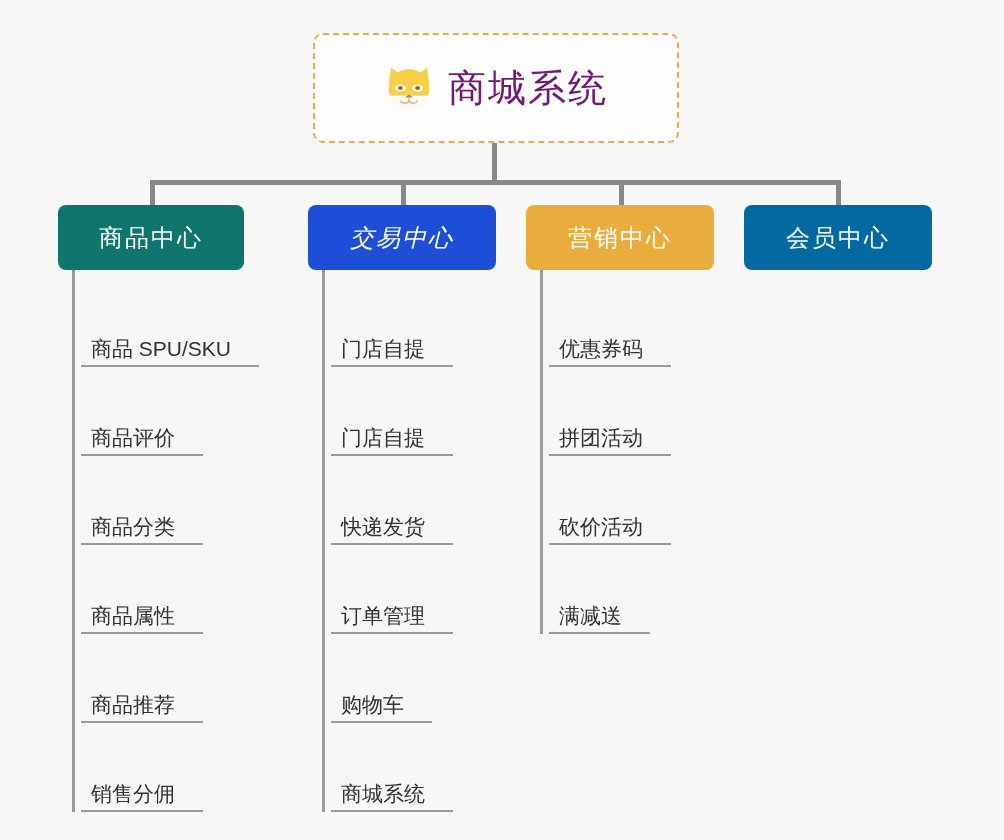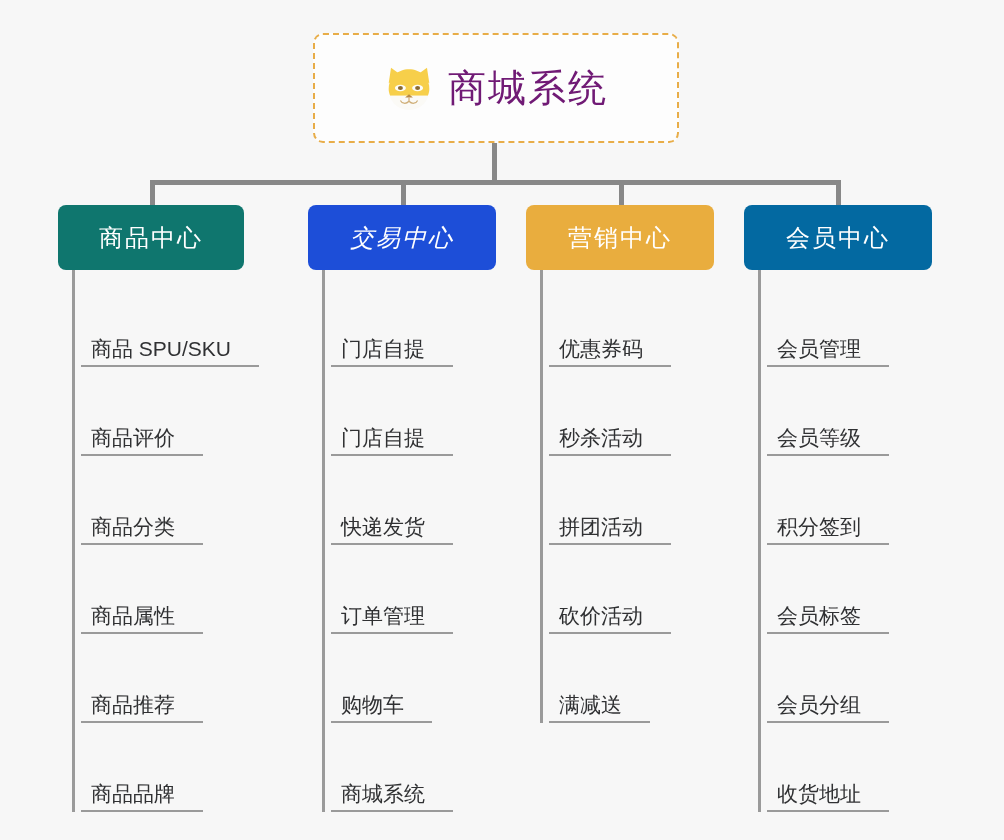--- a/index.html
+++ b/index.html
@@ -185,21 +185,21 @@
         <div class="leaf-item">
           <span class="leaf-label">商品分类</span>
         </div>
         <div class="leaf-item">
           <span class="leaf-label">商品属性</span>
         </div>
         <div class="leaf-item">
           <span class="leaf-label">商品推荐</span>
         </div>
         <div class="leaf-item">
-          <span class="leaf-label">商品品牌</span>
+          <span class="leaf-label">销售分佣</span>
         </div>
       </div>
     </div>
 
     <div class="column col1">
       <div class="cat-header" style="background: #1d4ed8; font-style: italic;">
         <span>交易中心</span>
       </div>
       <div class="leaf-list">
         <div class="leaf-item">
@@ -225,54 +225,31 @@
 
     <div class="column col2">
       <div class="cat-header" style="background: rgb(233, 173, 62);">
         <span>营销中心</span>
       </div>
       <div class="leaf-list">
         <div class="leaf-item">
           <span class="leaf-label">优惠券码</span>
         </div>
         <div class="leaf-item">
-          <span class="leaf-label">秒杀活动</span>
-        </div>
-        <div class="leaf-item">
           <span class="leaf-label">拼团活动</span>
         </div>
         <div class="leaf-item">
           <span class="leaf-label">砍价活动</span>
         </div>
         <div class="leaf-item">
           <span class="leaf-label">满减送</span>
         </div>
       </div>
     </div>
 
     <div class="column col3">
       <div class="cat-header" style="background: #0369a1;">
         <span>会员中心</span>
       </div>
-      <div class="leaf-list">
-        <div class="leaf-item">
-          <span class="leaf-label">会员管理</span>
-        </div>
-        <div class="leaf-item">
-          <span class="leaf-label">会员等级</span>
-        </div>
-        <div class="leaf-item">
-          <span class="leaf-label">积分签到</span>
-        </div>
-        <div class="leaf-item">
-          <span class="leaf-label">会员标签</span>
-        </div>
-        <div class="leaf-item">
-          <span class="leaf-label">会员分组</span>
-        </div>
-        <div class="leaf-item">
-          <span class="leaf-label">收货地址</span>
-        </div>
-      </div>
     </div>
 
   </div>
 </div>
 
 </body></html>

